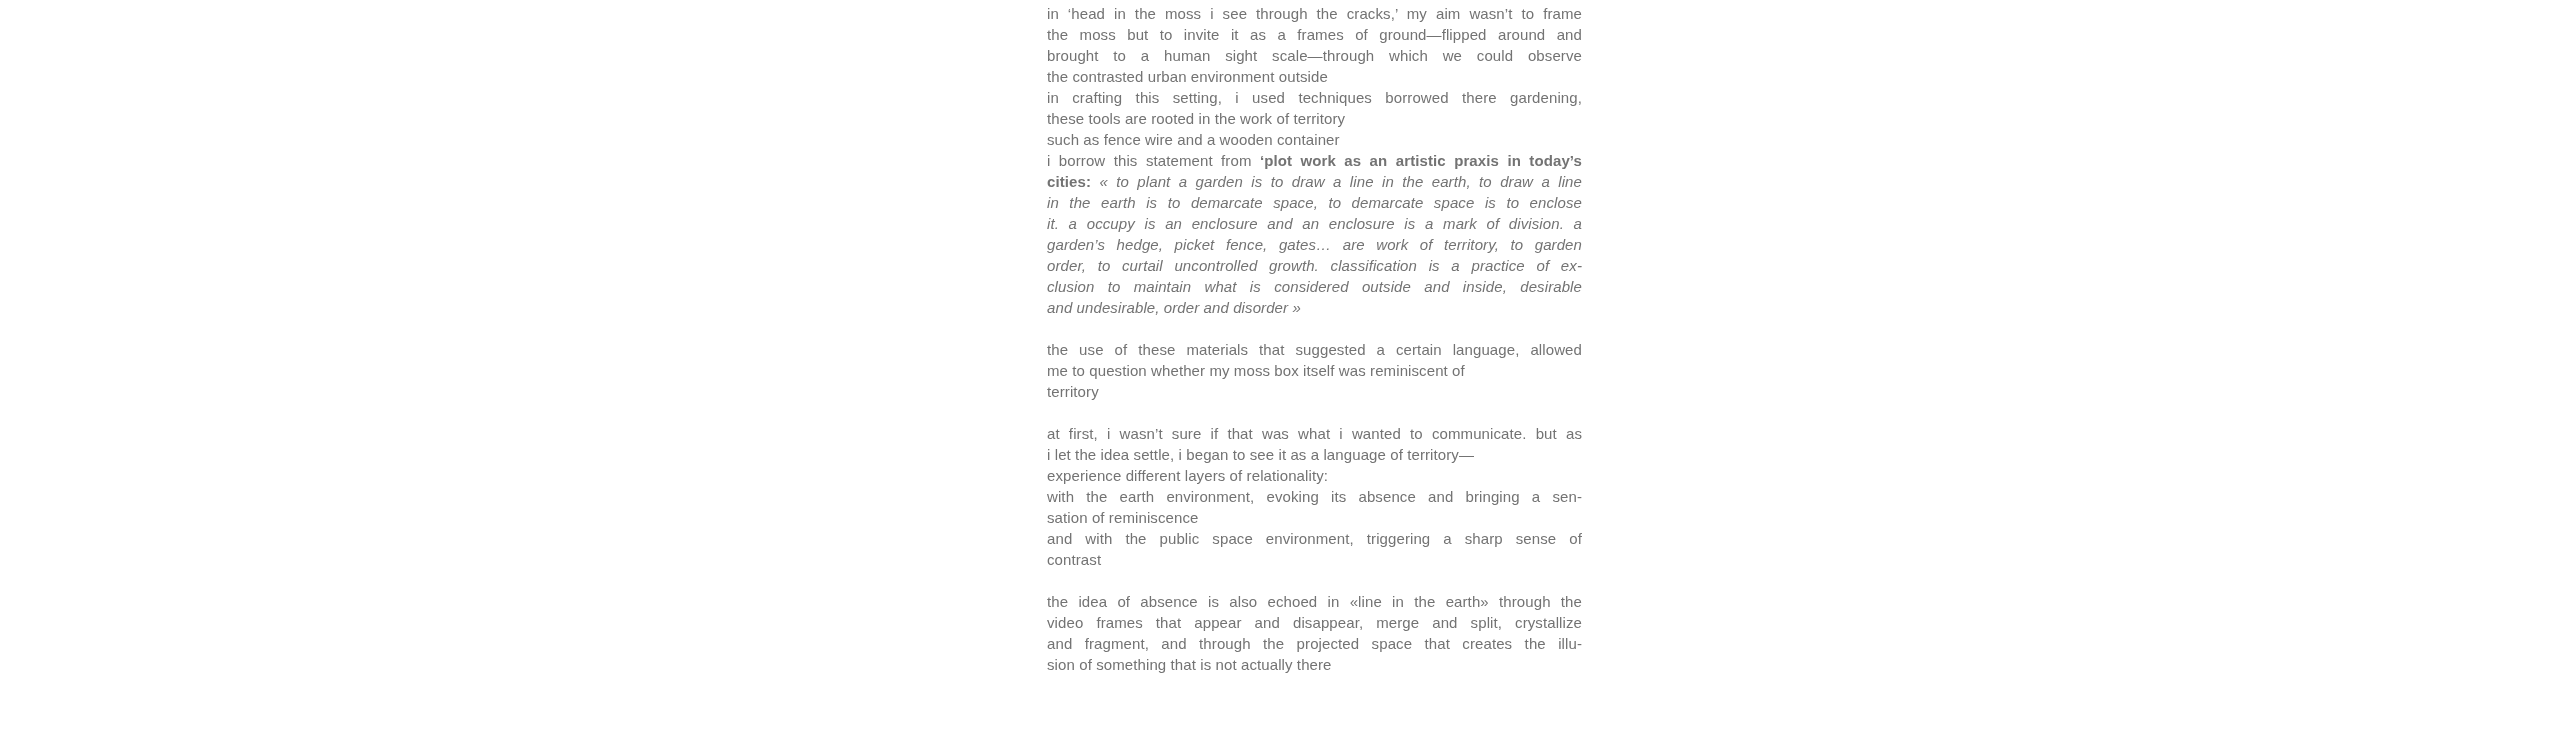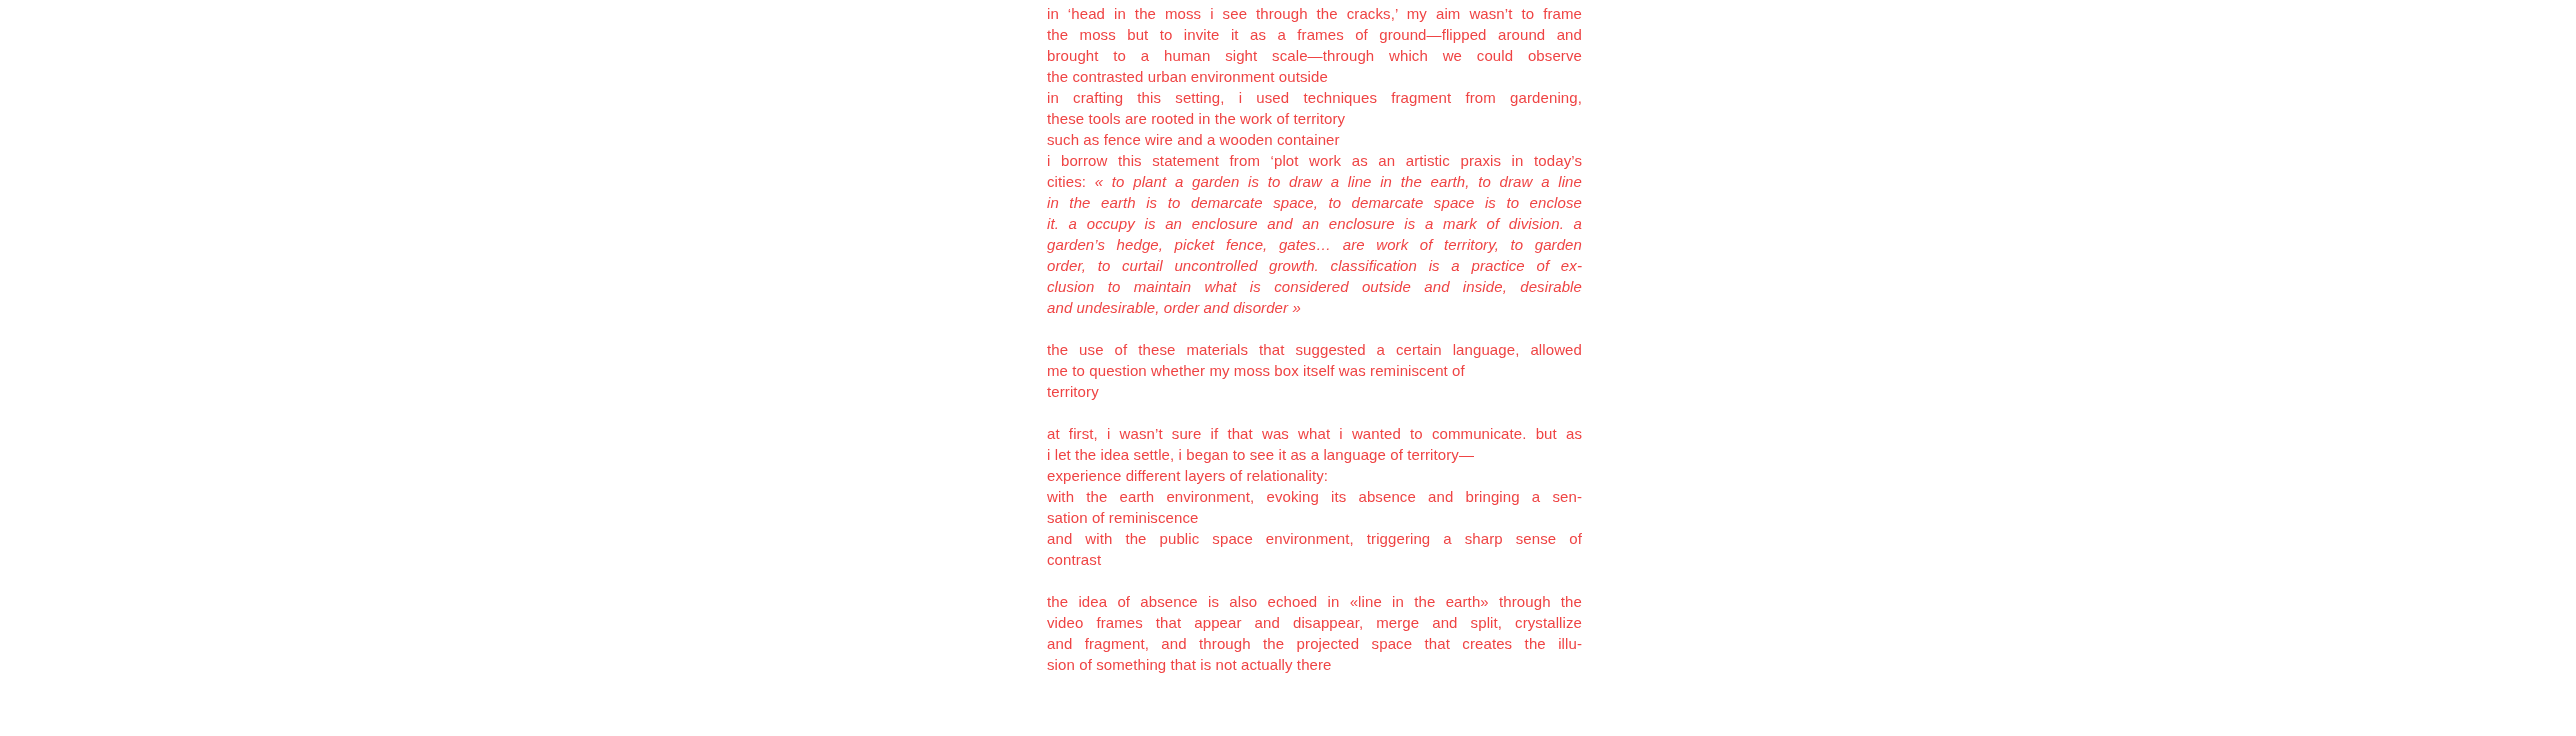--- a/index.html
+++ b/index.html
@@ -12,53 +12,53 @@
     position: relative;
     background: #ffffff;
     font-family: "Liberation Sans", sans-serif;
     overflow: hidden;
   }
   .essay {
     position: absolute;
     left: 1047px;
     top: 3.1px;
     width: 535px;
-    color: #ef4444;
+    color: #737373;
     font-size: 15px;
     line-height: 21px;
     letter-spacing: 0.1px;
   }
   .text-section {
     margin: 0 0 21px 0;
   }
   .text-section:last-child {
     margin-bottom: 0;
   }
   .line {
     min-height: 21px;
   }
   .line.just {
     text-align: justify;
     text-align-last: justify;
   }
   .run-n { font-weight: normal; font-style: normal; }
-  .run-b { font-weight: normal;  font-style: normal; }
+  .run-b { font-weight: bold;  font-style: normal; }
   .run-i { font-weight: normal; font-style: italic; margin-top: 36px; }
 </style>
 </head>
 <body>
 
 <main>
   <article class="essay" id="essay">
       <section class="text-section">
         <div class="line just"><span class="run-n">in ‘head in the moss i see through the cracks,’ my aim wasn’t to frame</span></div>
         <div class="line just"><span class="run-n">the moss but to invite it as a frames of ground—flipped around and</span></div>
         <div class="line just"><span class="run-n">brought to a human sight scale—through which we could observe</span></div>
         <div class="line"><span class="run-n">the contrasted urban environment outside</span></div>
-        <div class="line just"><span class="run-n">in crafting this setting, i used techniques fragment from gardening,</span></div>
+        <div class="line just"><span class="run-n">in crafting this setting, i used techniques borrowed there gardening,</span></div>
         <div class="line"><span class="run-n">these tools are rooted in the work of territory</span></div>
         <div class="line"><span class="run-n">such as fence wire and a wooden container</span></div>
         <div class="line just"><span class="run-n">i borrow this statement from </span><span class="run-b">‘plot work as an artistic praxis in today’s</span></div>
         <div class="line just"><span class="run-b">cities:</span><span class="run-i"> « to plant a garden is to draw a line in the earth, to draw a line</span></div>
         <div class="line just"><span class="run-i">in the earth is to demarcate space, to demarcate space is to enclose</span></div>
         <div class="line just"><span class="run-i">it. a occupy is an enclosure and an enclosure is a mark of division. a</span></div>
         <div class="line just"><span class="run-i">garden’s hedge, picket fence, gates… are work of territory, to garden</span></div>
         <div class="line just"><span class="run-i">order, to curtail uncontrolled growth. classification is a practice of ex-</span></div>
         <div class="line just"><span class="run-i">clusion to maintain what is considered outside and inside, desirable</span></div>
         <div class="line"><span class="run-i">and undesirable, order and disorder »</span></div>

